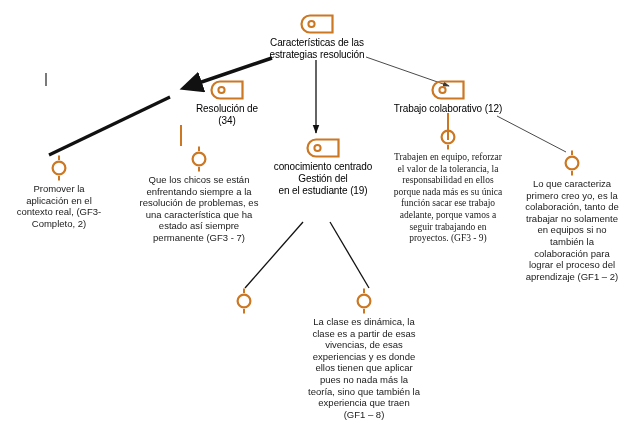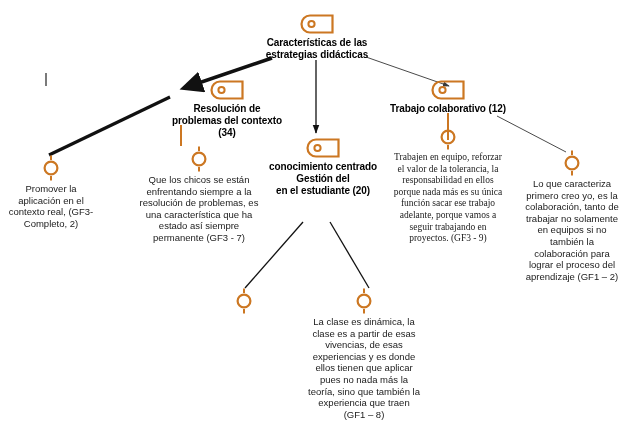--- a/index.html
+++ b/index.html
@@ -33,21 +33,21 @@
   .tag-icon {
     display: block;
     margin: 0 auto 3px auto;
   }
   .circle-icon {
     display: block;
     margin: 0 auto 2px auto;
   }
   .cat-label {
     font-size: 10px;
-    font-weight: bold;
+    font-weight: normal;
     color: #000000;
     line-height: 12px;
     letter-spacing: -0.1px;
   }
   .leaf-label {
     font-size: 9.5px;
     font-weight: normal;
     color: #1a1a1a;
     line-height: 11.6px;
   }
@@ -95,52 +95,51 @@
   </svg>
 
   <div class="tickmark" style="left:45px; top:73px; height:13px;"></div>
 
   <div class="node" style="left:250px; top:14px; width:134px;">
     <svg class="tag-icon" width="34" height="20" viewBox="0 0 34 20" xmlns="http://www.w3.org/2000/svg">
       <path d="M10,1.5 H32.5 V18.5 H10 A8.5,8.5 0 0 1 10,1.5 Z" fill="none" stroke="#CC7722" stroke-width="2.2"></path>
       <circle cx="11.5" cy="10" r="3.1" fill="none" stroke="#CC7722" stroke-width="2"></circle>
     </svg>
     <div class="cat-label">Características de las</div>
-    <div class="cat-label">estrategias didácticas</div>
+    <div class="cat-label">estrategias resolución</div>
   </div>
 
   <div class="node" style="left:124px; top:80px; width:120px;margin-left:43px;">
     <svg class="tag-icon" width="34" height="20" viewBox="0 0 34 20" xmlns="http://www.w3.org/2000/svg">
       <path d="M10,1.5 H32.5 V18.5 H10 A8.5,8.5 0 0 1 10,1.5 Z" fill="none" stroke="#CC7722" stroke-width="2.2"></path>
       <circle cx="11.5" cy="10" r="3.1" fill="none" stroke="#CC7722" stroke-width="2"></circle>
     </svg>
     <div class="cat-label">Resolución de</div>
-    <div class="cat-label">problemas del contexto</div>
     <div class="cat-label">(34)</div>
   </div>
 
   <div class="node" style="left:259px; top:138px; width:128px;">
     <svg class="tag-icon" width="34" height="20" viewBox="0 0 34 20" xmlns="http://www.w3.org/2000/svg">
       <path d="M10,1.5 H32.5 V18.5 H10 A8.5,8.5 0 0 1 10,1.5 Z" fill="none" stroke="#CC7722" stroke-width="2.2"></path>
       <circle cx="11.5" cy="10" r="3.1" fill="none" stroke="#CC7722" stroke-width="2"></circle>
     </svg>
     <div class="cat-label">conocimiento centrado</div>
     <div class="cat-label">Gestión del</div>
-    <div class="cat-label">en el estudiante (20)</div>
+    <div class="cat-label">en el estudiante (19)</div>
   </div>
 
   <div class="node" style="left:388px; top:80px; width:120px;">
     <svg class="tag-icon" width="34" height="20" viewBox="0 0 34 20" xmlns="http://www.w3.org/2000/svg">
       <path d="M10,1.5 H32.5 V18.5 H10 A8.5,8.5 0 0 1 10,1.5 Z" fill="none" stroke="#CC7722" stroke-width="2.2"></path>
       <circle cx="11.5" cy="10" r="3.1" fill="none" stroke="#CC7722" stroke-width="2"></circle>
     </svg>
     <div class="cat-label">Trabajo colaborativo (12)</div>
   </div>
 
-  <div class="node" style="left:4px; top:155px; width:94px;">
+  <div class="node" style="left:12px; top:155px; width:94px;">
     <svg class="circle-icon" width="22" height="26" viewBox="0 0 22 26" xmlns="http://www.w3.org/2000/svg">
       <line x1="11" y1="0.5" x2="11" y2="5" stroke="#CC7722" stroke-width="2"></line>
       <circle cx="11" cy="13" r="6.4" fill="none" stroke="#CC7722" stroke-width="2.2"></circle>
       <line x1="11" y1="21" x2="11" y2="25.5" stroke="#CC7722" stroke-width="2"></line>
     </svg>
     <div class="leaf-label">Promover la aplicación en el contexto real, (GF3-Completo, 2)</div>
   </div>
 
   <div class="node" style="left:139px; top:146px; width:120px;">
     <svg class="circle-icon" width="22" height="26" viewBox="0 0 22 26" xmlns="http://www.w3.org/2000/svg">

